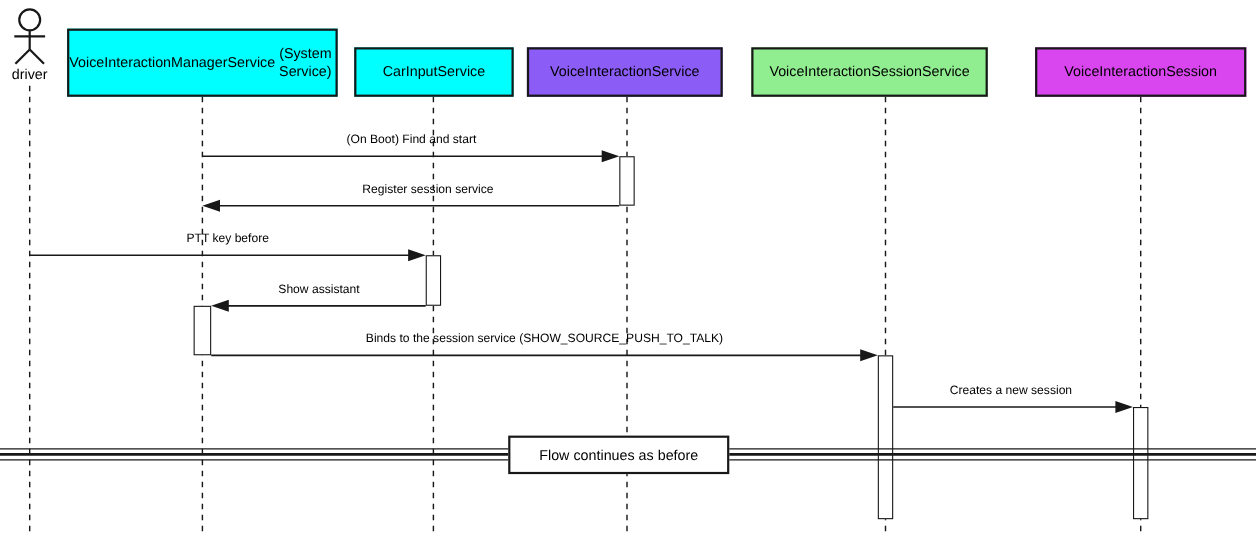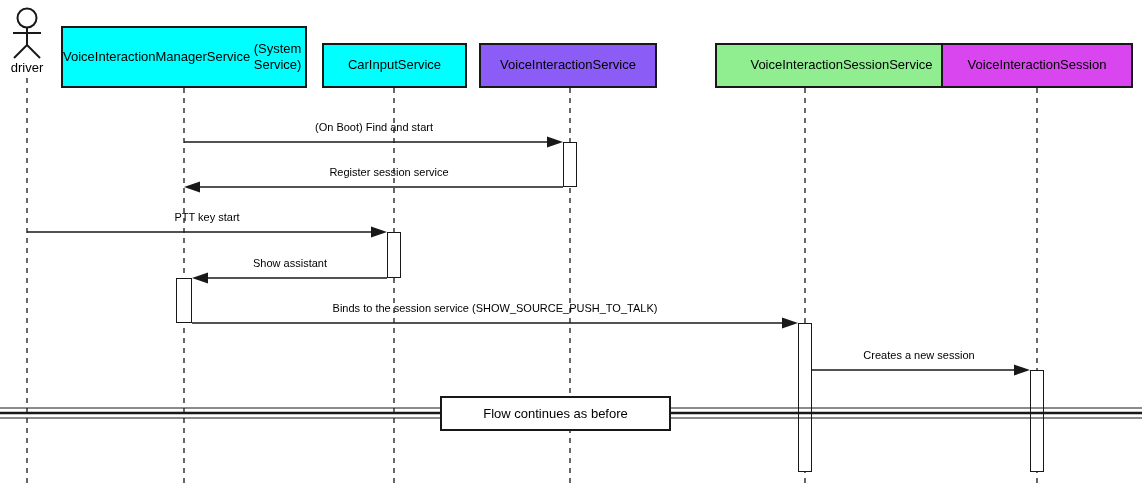--- a/index.html
+++ b/index.html
@@ -57,23 +57,23 @@
   }
   .msg-label {
     position: absolute;
     transform: translateX(-50%);
     white-space: nowrap;
     font-size: 11px;
     z-index: 5;
   }
   .divider-box {
     position: absolute;
-    left: 440px;
+    left: 462px;
     top: 396px;
-    width: 231px;
+    width: 201px;
     height: 35px;
     background: #ffffff;
     border: 2px solid #181818;
     box-sizing: border-box;
     display: flex;
     align-items: center;
     justify-content: center;
     font-size: 13px;
     z-index: 6;
   }
@@ -138,30 +138,30 @@
   <div class="participant" style="left: 61px; top: 26px; width: 246px; height: 62px; background-color: rgb(0, 255, 255);">
     <span>VoiceInteractionManagerService</span>
     <span>(System Service)</span>
   </div>
   <div class="participant" style="left: 322px; top: 43px; width: 145px; height: 45px; background-color: rgb(0, 255, 255);">
     <span>CarInputService</span>
   </div>
   <div class="participant" style="left: 479px; top: 43px; width: 178px; height: 45px; background-color: #8b5cf6;">
     <span>VoiceInteractionService</span>
   </div>
-  <div class="participant" style="left: 683px; top: 43px; width: 253px; height: 45px; background-color: rgb(144, 238, 144); margin-left: 32px;">
+  <div class="participant" style="left: 683px; top: 43px; width: 215px; height: 45px; background-color: rgb(144, 238, 144);">
     <span>VoiceInteractionSessionService</span>
   </div>
   <div class="participant" style="left: 941px; top: 43px; width: 192px; height: 45px; background-color: #d946ef;">
     <span>VoiceInteractionSession</span>
   </div>
 
   <div class="msg-label" style="left:374px; top:121px;">(On Boot) Find and start</div>
   <div class="msg-label" style="left:361px; top:166px;margin-left:28px;">Register session service</div>
-  <div class="msg-label" style="left:207px; top:211px;">PTT key start</div>
+  <div class="msg-label" style="left:207px; top:211px;">PTT key before</div>
   <div class="msg-label" style="left:290px; top:257px;">Show assistant</div>
   <div class="msg-label" style="left:495px; top:302px;">Binds to the session service (SHOW_SOURCE_PUSH_TO_TALK)</div>
   <div class="msg-label" style="left:919px; top:349px;">Creates a new session</div>
 
   <div class="divider-box">
     <span>Flow continues as before</span>
   </div>
 
 </div>
 

